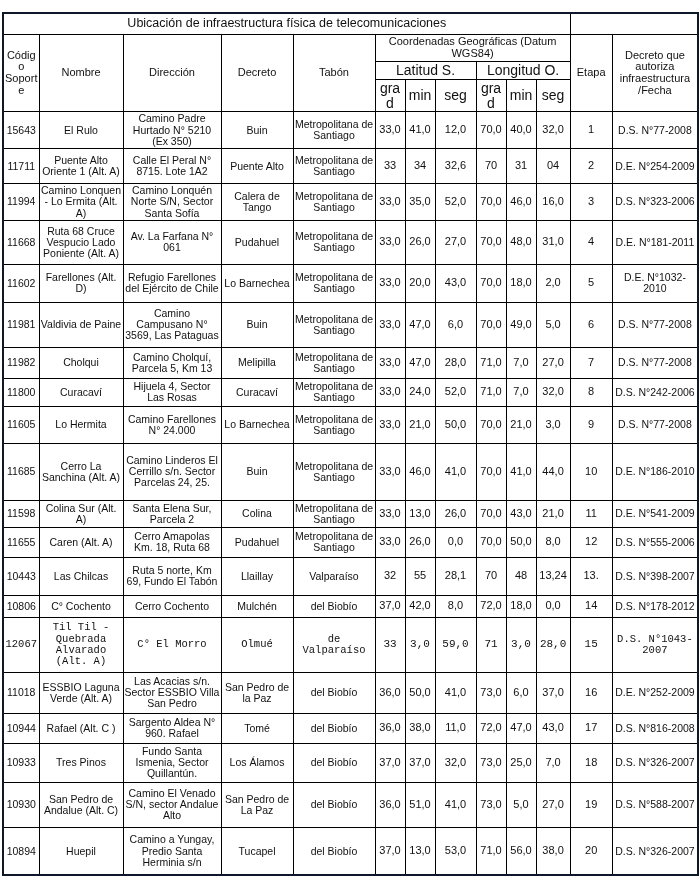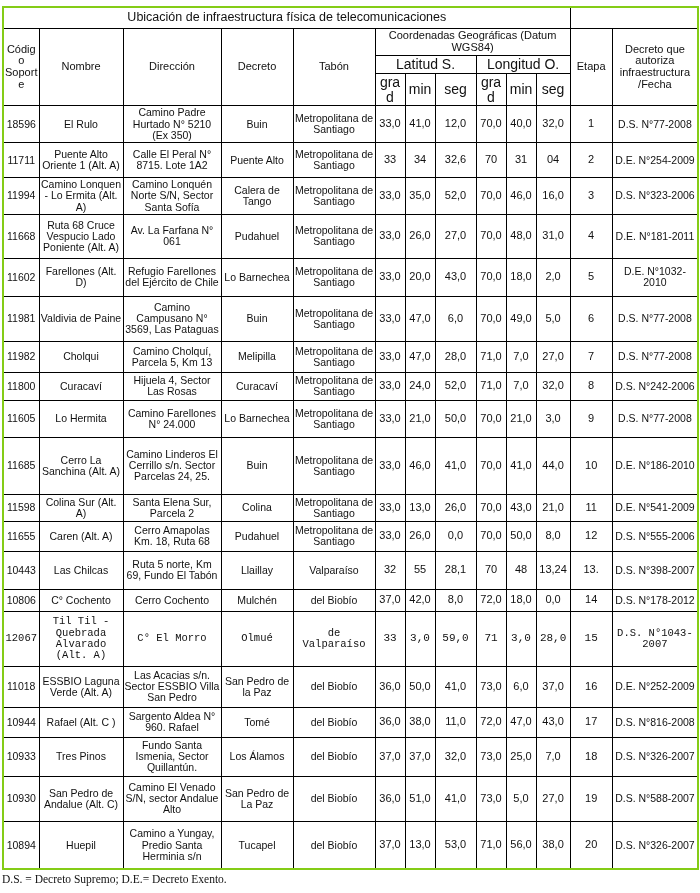--- a/index.html
+++ b/index.html
@@ -1,19 +1,19 @@
 <!DOCTYPE html>
 <html><head>
 <meta charset="utf-8">
 <style>
   html,body{margin:0;padding:0;background:#fff;}
   .page{position:relative;width:700px;height:893px;background:#fff;overflow:hidden;
         font-family:"Liberation Sans",sans-serif;color:#111;}
-  table.main{border-collapse:collapse;table-layout:fixed;width:695px;margin:6px 0 0 2px;
-             border:2px solid #84cc16;}
+  table.main{border-collapse:collapse;table-layout:fixed;width:695px;margin:12px 0 0 2px;
+             border:2px solid #0f172a;}
   th,td{border:1px solid #000;font-weight:normal;text-align:center;vertical-align:middle;
         padding:1px 1px;font-size:10.5px;line-height:1.07;color:#111;
         overflow:hidden;word-wrap:break-word;}
   .title-cell{font-size:12.5px;height:18px;line-height:1.1;}
   .empty-cell{border-left:1px solid #000;}
   thead .hdr{font-size:11px;}
   thead .sub{font-size:14px;height:15px;}
   tbody td{font-size:10.5px;}
   tbody td.num{font-size:11px;}
   .footnote{font-family:"Liberation Serif",serif;font-size:11.5px;color:#111;
@@ -62,21 +62,21 @@
         <th class="sub">grad</th>
         <th class="sub">min</th>
         <th class="sub">seg</th>
         <th class="sub">grad</th>
         <th class="sub">min</th>
         <th class="sub">seg</th>
       </tr>
     </thead>
     <tbody>
         <tr style="height: 27px;">
-          <td>18596</td>
+          <td>15643</td>
           <td>El Rulo</td>
           <td>Camino Padre Hurtado N° 5210 (Ex 350)</td>
           <td>Buin</td>
           <td>Metropolitana de Santiago</td>
           <td class="num">33,0</td>
           <td class="num">41,0</td>
           <td class="num">12,0</td>
           <td class="num">70,0</td>
           <td class="num">40,0</td>
           <td class="num">32,0</td>
@@ -363,14 +363,13 @@
           <td class="num">13,0</td>
           <td class="num">53,0</td>
           <td class="num">71,0</td>
           <td class="num">56,0</td>
           <td class="num">38,0</td>
           <td class="num">20</td>
           <td>D.S. N°326-2007</td>
         </tr>
       </tbody>
   </table>
-  <div class="footnote">D.S. = Decreto Supremo; D.E.= Decreto Exento.</div>
 </div>
 
 </body></html>

